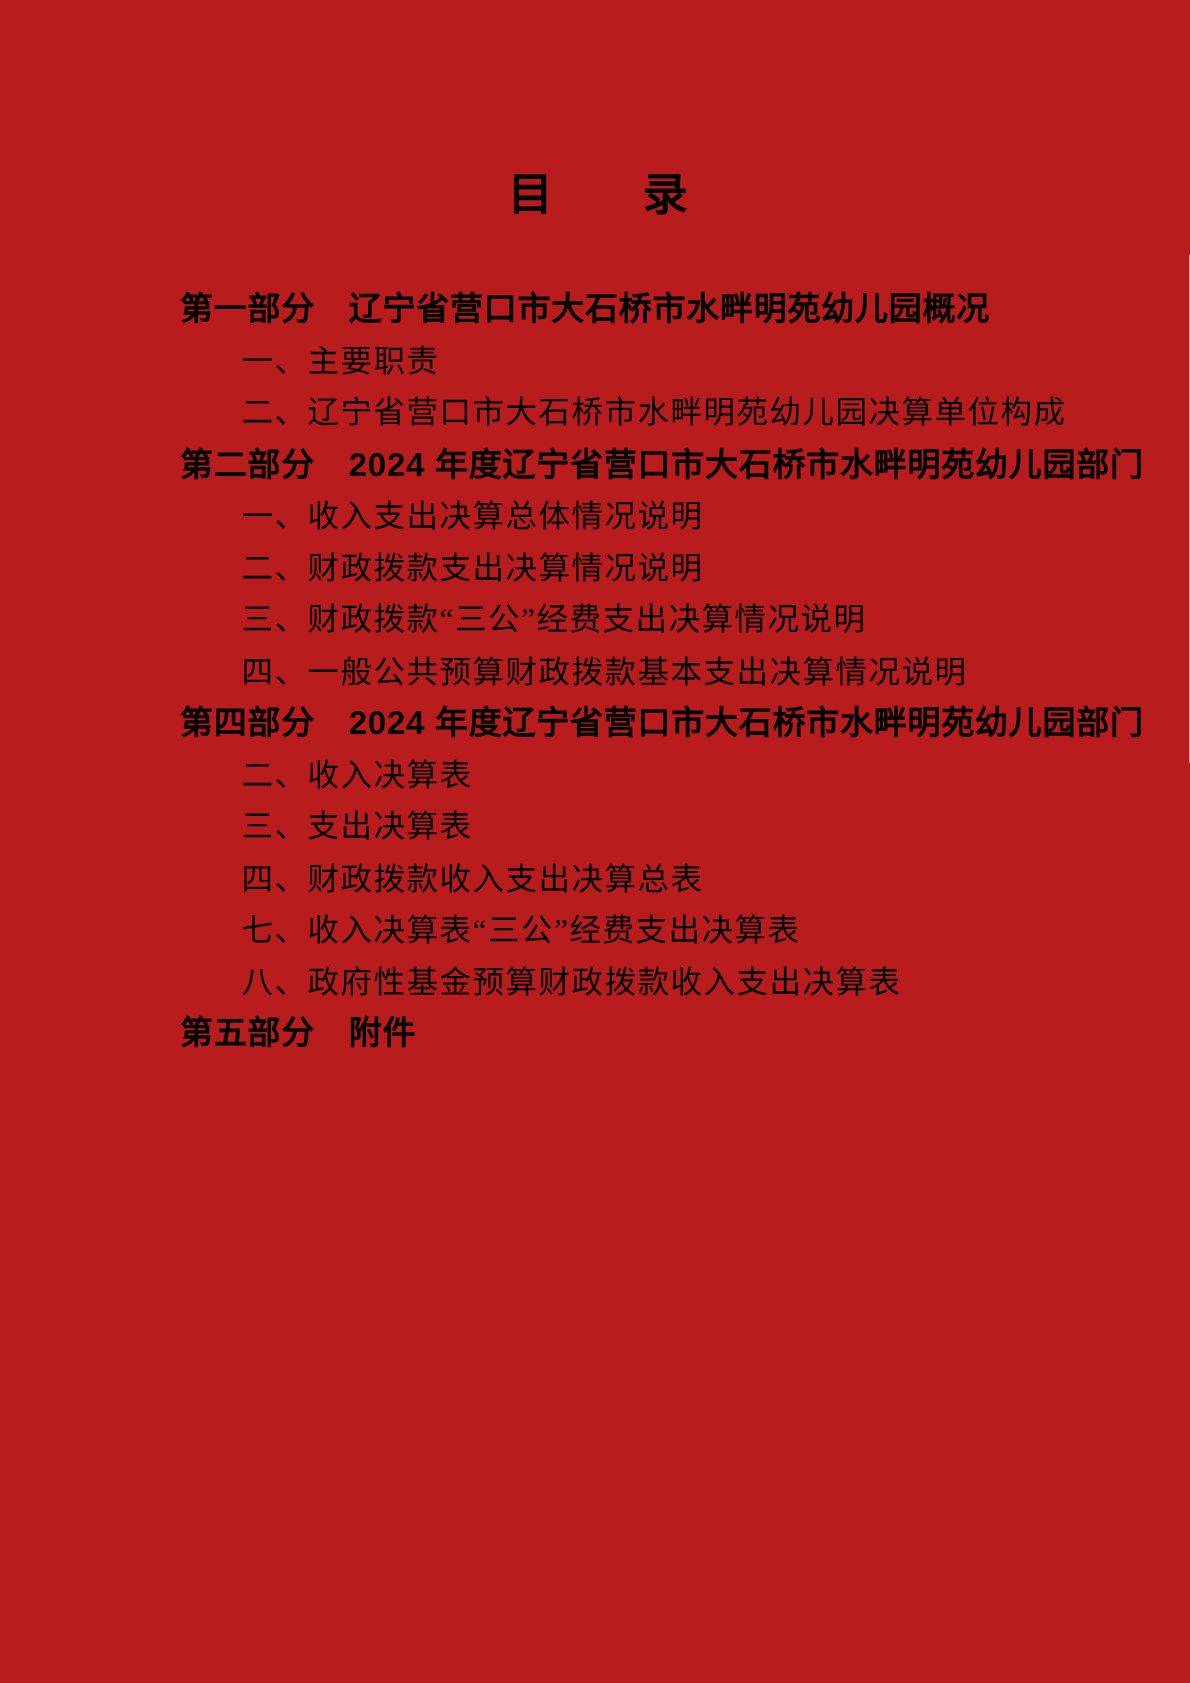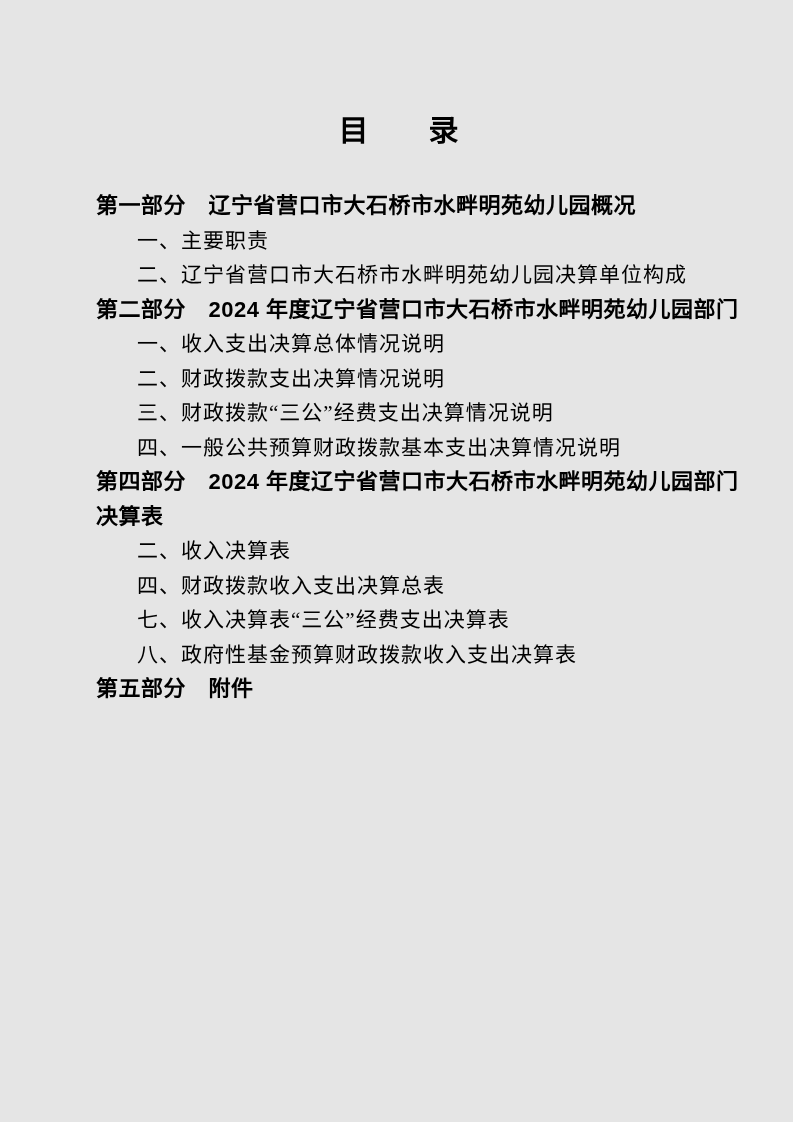--- a/index.html
+++ b/index.html
@@ -4,39 +4,40 @@
 <style>
   html, body {
     margin: 0;
     padding: 0;
     background: #ffffff;
   }
   .page {
     position: relative;
     width: 793px;
     height: 1122px;
-    background: #e5e5e5;
+    background: #b91c1c;
     overflow: hidden;
   }
   .content {
     padding-left: 96px;
     padding-right: 92px;
   }
   .doc-title {
     margin-top: 112px;
     text-align: center;
     font-family: "Liberation Serif", "DejaVu Serif", serif;
     font-weight: bold;
     font-size: 30px;
     line-height: 38px;
     color: #000000;
     white-space: pre;
   }
   .toc {
     margin-top: 39px;
+    margin-left: 24px;
   }
   .line {
     height: 34.5px;
     line-height: 34.5px;
     white-space: nowrap;
     color: #000000;
   }
   .section {
     font-family: "Liberation Sans", "DejaVu Sans", sans-serif;
     font-weight: 700;
@@ -66,22 +67,22 @@
       <div class="line item">二、辽宁省营口市大石桥市水畔明苑幼儿园决算单位构成</div>
 
       <div class="line section">第二部分　2024 年度辽宁省营口市大石桥市水畔明苑幼儿园部门</div>
       <div class="line item">一、收入支出决算总体情况说明</div>
       <div class="line item">二、财政拨款支出决算情况说明</div>
       <div class="line item">三、财政拨款“三公”经费支出决算情况说明</div>
       <div class="line item">四、一般公共预算财政拨款基本支出决算情况说明</div>
 
 
       <div class="line section">第四部分　2024 年度辽宁省营口市大石桥市水畔明苑幼儿园部门</div>
-      <div class="line section">决算表</div>
       <div class="line item">二、收入决算表</div>
+      <div class="line item">三、支出决算表</div>
       <div class="line item">四、财政拨款收入支出决算总表</div>
       <div class="line item">七、收入决算表“三公”经费支出决算表</div>
       <div class="line item">八、政府性基金预算财政拨款收入支出决算表</div>
 
       <div class="line section">第五部分　附件</div>
 
     </div>
   </div>
 </div>
 

